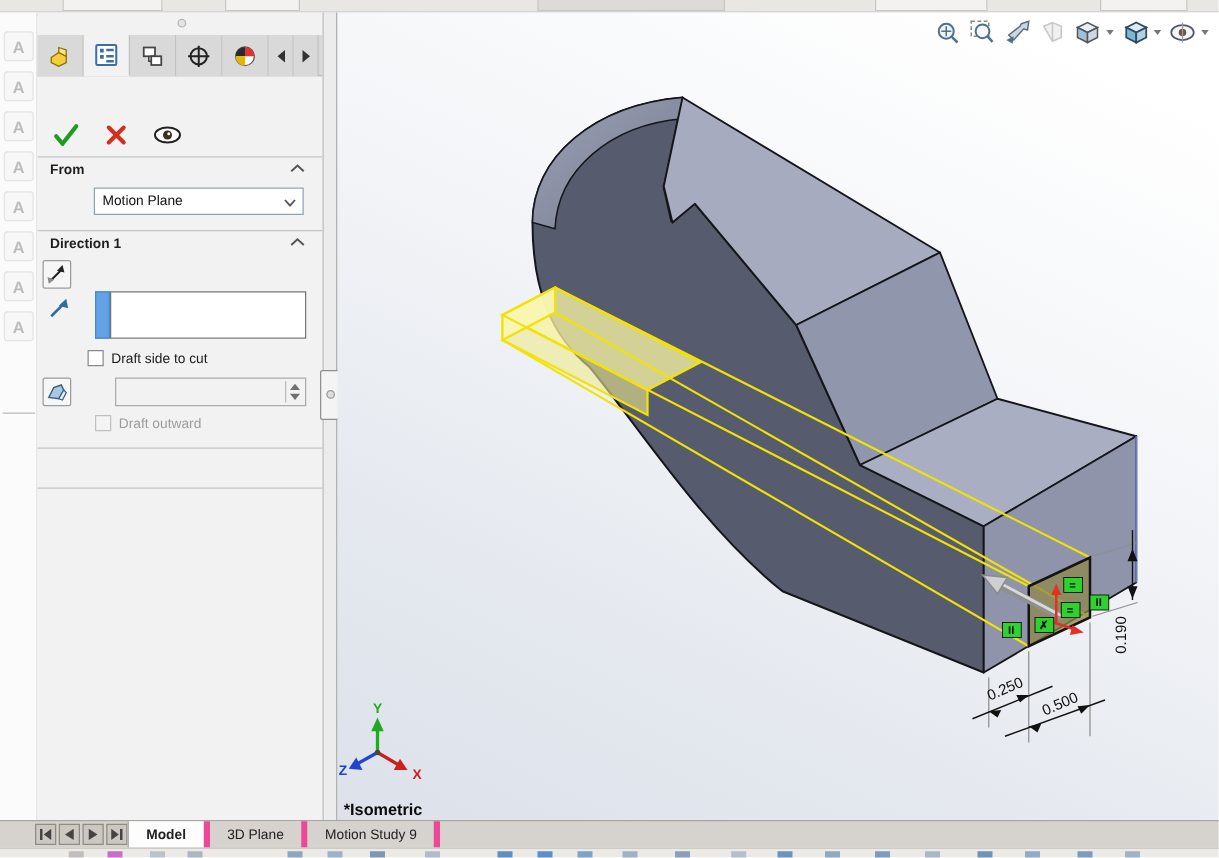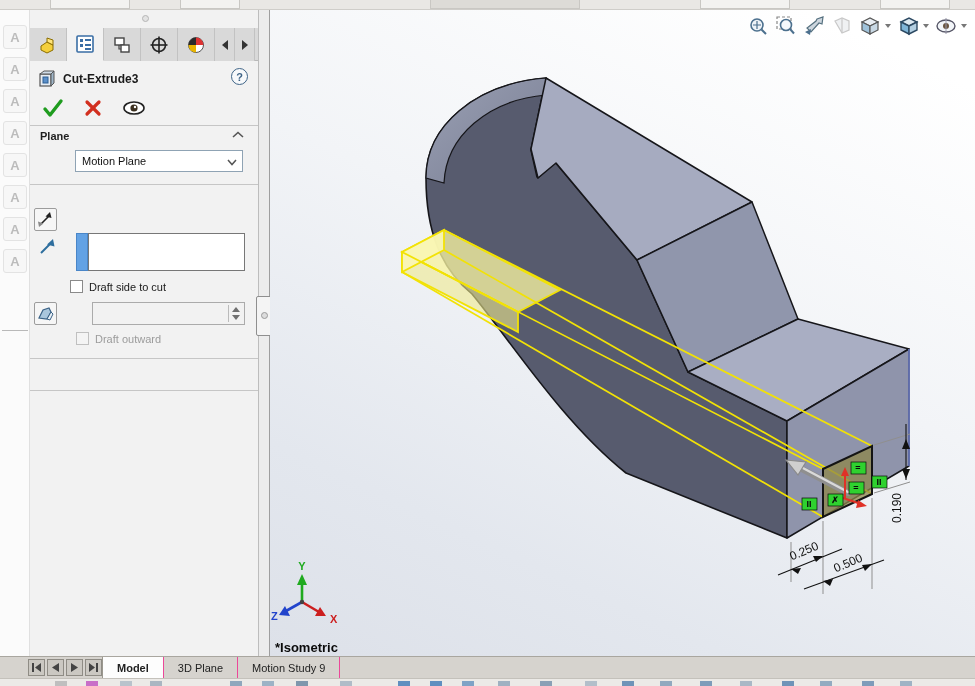--- a/index.html
+++ b/index.html
@@ -66,21 +66,21 @@
   #crumb-text { font-size:11px; color:#333; }
   #hud { right:8px; top:3px; height:26px; display:flex; align-items:center; gap:6px; }
   .hud-ic { display:flex; align-items:center; }
   .dd-mini { width:0;height:0;border-left:3.5px solid transparent;border-right:3.5px solid transparent;border-top:4px solid #777; margin-left:2px; }
 
   
   #bottom-bar { left:0; top:656px; width:975px; height:22px; background:#d6d3ce; border-top:1px solid #a9a69f; }
   #nav-btns { position:absolute; left:28px; top:2px; display:flex; gap:2px; }
   .nav-b { width:17px; height:17px; background:#cbc8c2; border:1px solid #8f8c85; display:flex; align-items:center; justify-content:center; }
   #btabs { position:absolute; left:102px; top:0; height:22px; display:flex; }
-  .btab { height:22px; padding:0 14px; font-size:11px; color:#222; display:flex; align-items:center; background:#d6d3ce; border-right:1px solid #ec4899; }
+  .btab { height:22px; padding:0 14px; font-size:11px; color:#222; display:flex; align-items:center; background:#d6d3ce; border-right:5px solid #ec4899; }
   .btab.active { background:#fdfdfd; font-weight:bold; border-left:1px solid #9b988f; }
   #bottom-icons { left:0; top:678px; width:975px; height:8px; background:#eceae7; border-top:1px solid #c4c1bb; }
   #bottom-icons span { position:absolute; top:2px; height:6px; width:12px; }
 </style>
 </head>
 <body>
 
 <div id="app">
 
   <div id="top-strip" class="abs">
@@ -147,63 +147,59 @@
         </svg>
       </div>
       <div class="tab-scroll">
           <div class="tri-l"></div>
         </div>
       <div class="tab-scroll">
           <div class="tri-r"></div>
         </div>
     </div>
 
-    <div id="pm-header" class="abs">
-      <svg width="18" height="18">
-        <rect x="2" y="4" width="11" height="12" fill="#e8eef4" stroke="#555" stroke-width="1.2"></rect>
-        <polygon points="2,4 6,1 16,1 13,4" fill="#cfdce8" stroke="#555" stroke-width="1"></polygon>
-        <polygon points="13,4 16,1 16,13 13,16" fill="#9fb6c9" stroke="#555" stroke-width="1"></polygon>
-        <rect x="5" y="7" width="5" height="6" fill="#5b8fc9" stroke="#2d5e93" stroke-width="1"></rect>
-      </svg>
-      <span id="pm-title">Cut-Extrude3</span>
-      <span id="help-btn">?</span>
-    </div>
 
     <div id="ok-row" class="abs">
       <svg width="22" height="20">
         <polyline points="3,11 8,17 19,3" fill="none" stroke="#1f9c1f" stroke-width="3.4" stroke-linecap="round" stroke-linejoin="round"></polyline>
       </svg>
       <svg width="18" height="18">
         <line x1="3" y1="3" x2="15" y2="15" stroke="#d22f1f" stroke-width="3.2" stroke-linecap="round"></line>
         <line x1="15" y1="3" x2="3" y2="15" stroke="#d22f1f" stroke-width="3.2" stroke-linecap="round"></line>
       </svg>
       <svg width="24" height="16">
         <ellipse cx="12" cy="8" rx="10" ry="6" fill="#fff" stroke="#222" stroke-width="1.6"></ellipse>
         <circle cx="12" cy="8" r="3.6" fill="#3b2f1e"></circle>
           <circle cx="13" cy="7" r="1.2" fill="#fff"></circle>
       </svg>
     </div>
 
     <div class="pm-divider abs" style="top:115px;"></div>
 
     <div class="sec-head abs" style="top:118px;">
-      <span class="sec-label">Plane</span>
+      <span class="sec-label">From</span>
       <svg class="sec-chev" width="12" height="8">
         <polyline points="1,6 6,1.5 11,6" fill="none" stroke="#555" stroke-width="1.6"></polyline>
       </svg>
     </div>
     <div class="dd" style="left:45px; top:140px; width:168px;">
       <span>Motion Plane</span>
       <svg class="chev" width="10" height="7">
         <polyline points="1,1 5,5.5 9,1" fill="none" stroke="#555" stroke-width="1.5"></polyline>
       </svg>
     </div>
 
     <div class="pm-divider abs" style="top:174px;"></div>
 
+    <div class="sec-head abs" style="top:177px;">
+      <span class="sec-label">Direction 1</span>
+      <svg class="sec-chev" width="12" height="8">
+        <polyline points="1,6 6,1.5 11,6" fill="none" stroke="#555" stroke-width="1.6"></polyline>
+      </svg>
+    </div>
     <div class="sq-btn" style="left:4px; top:198px;">
       <svg width="17" height="17">
         <line x1="4" y1="13" x2="13" y2="4" stroke="#222" stroke-width="1.6"></line>
         <polygon points="13,1 14.5,7 8.5,5.5" fill="#222"></polygon>
         <polygon points="2,16 1,10.5 6.5,12.5" fill="#8a8a8a"></polygon>
       </svg>
     </div>
     <svg class="abs" style="left:8px; top:228px;" width="18" height="18">
       <line x1="3" y1="15" x2="13" y2="5" stroke="#2e6e9e" stroke-width="2"></line>
       <polygon points="15,1 16.5,8.5 9,6.5" fill="#2e6e9e"></polygon>

